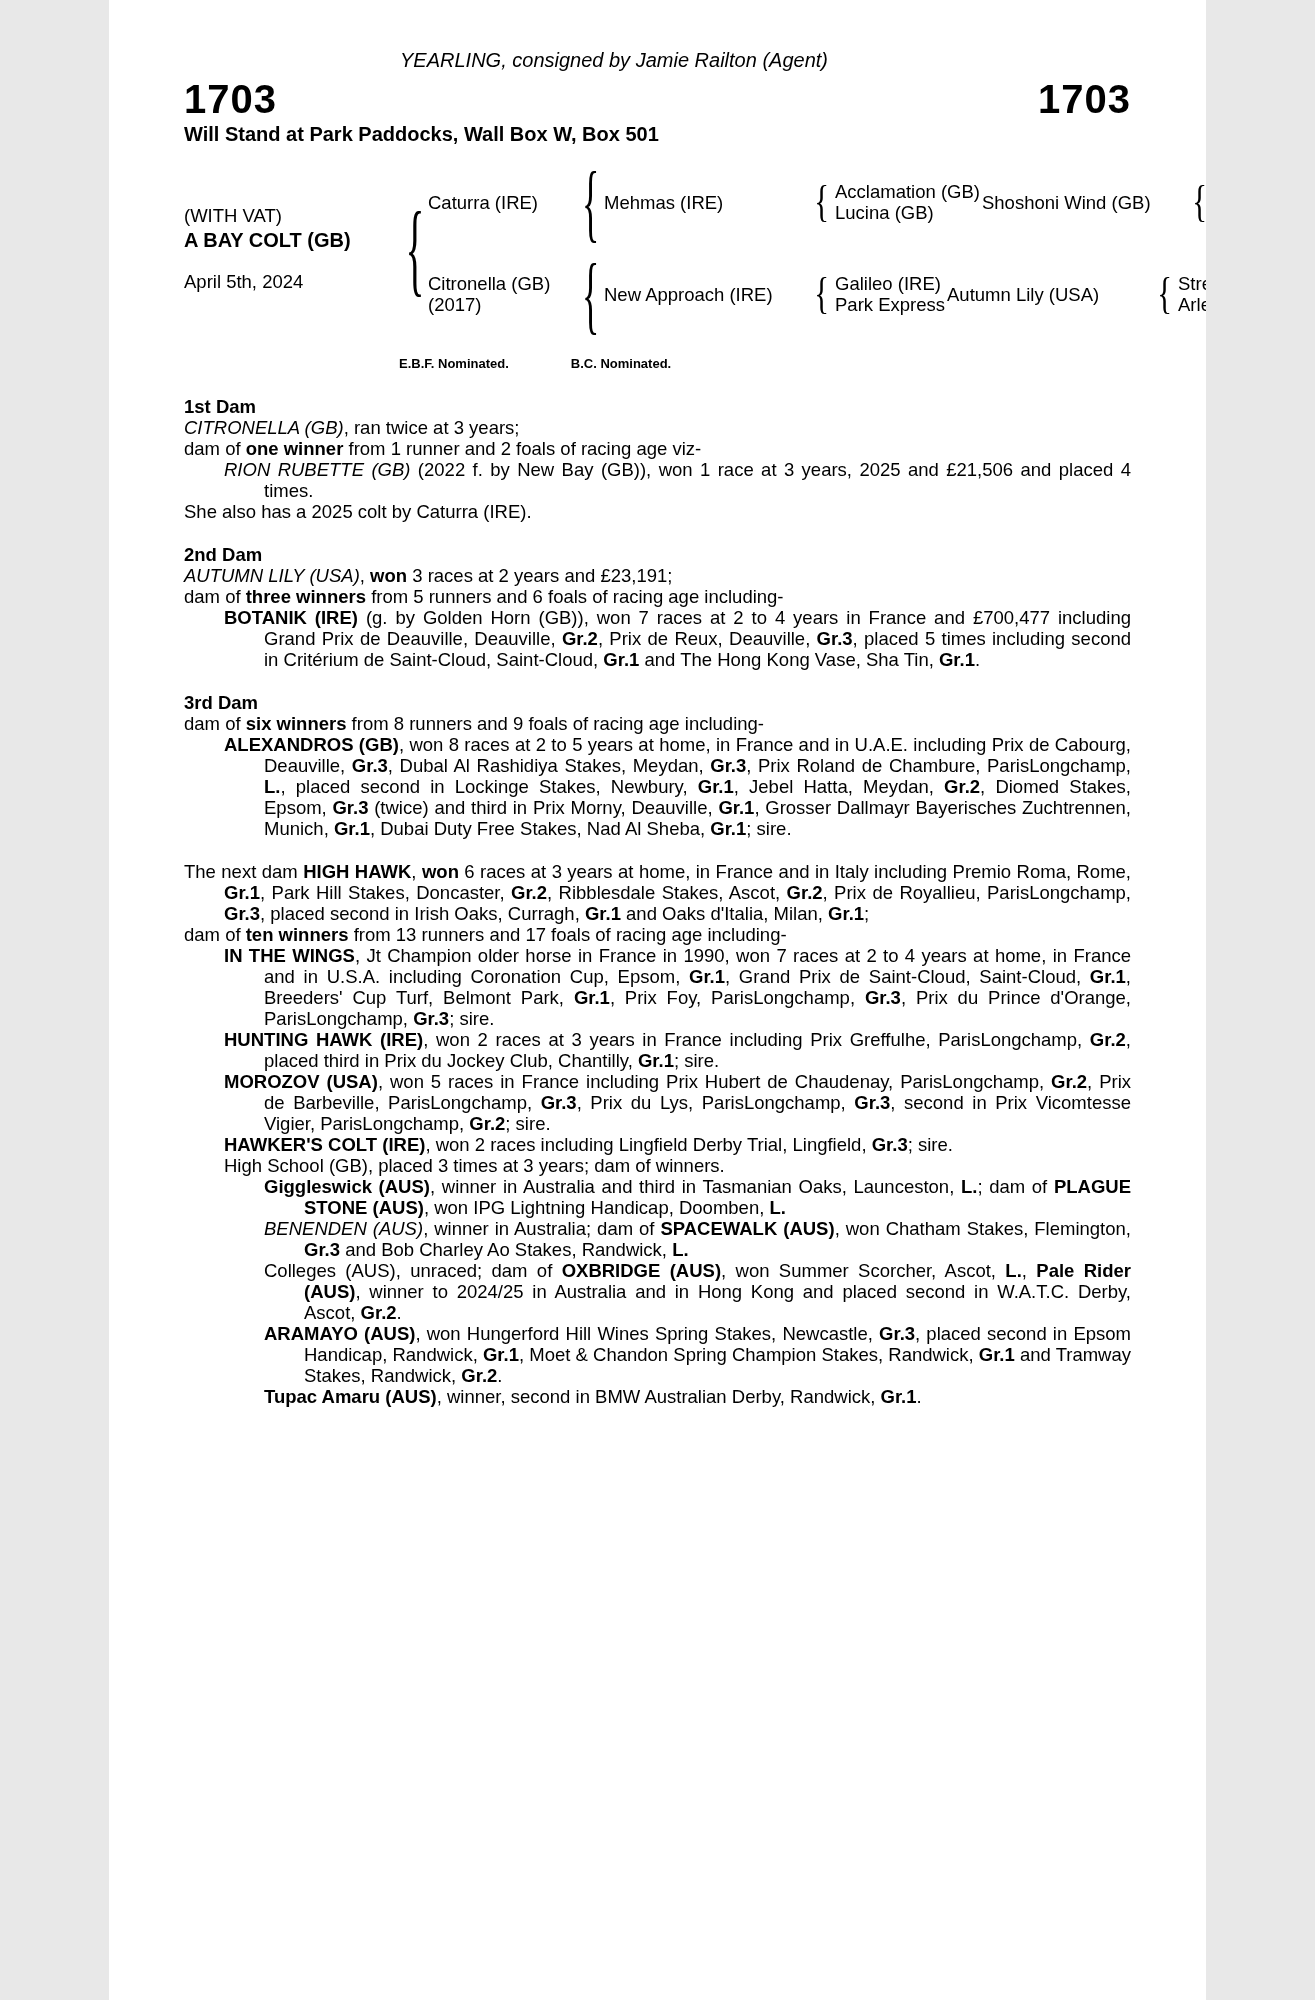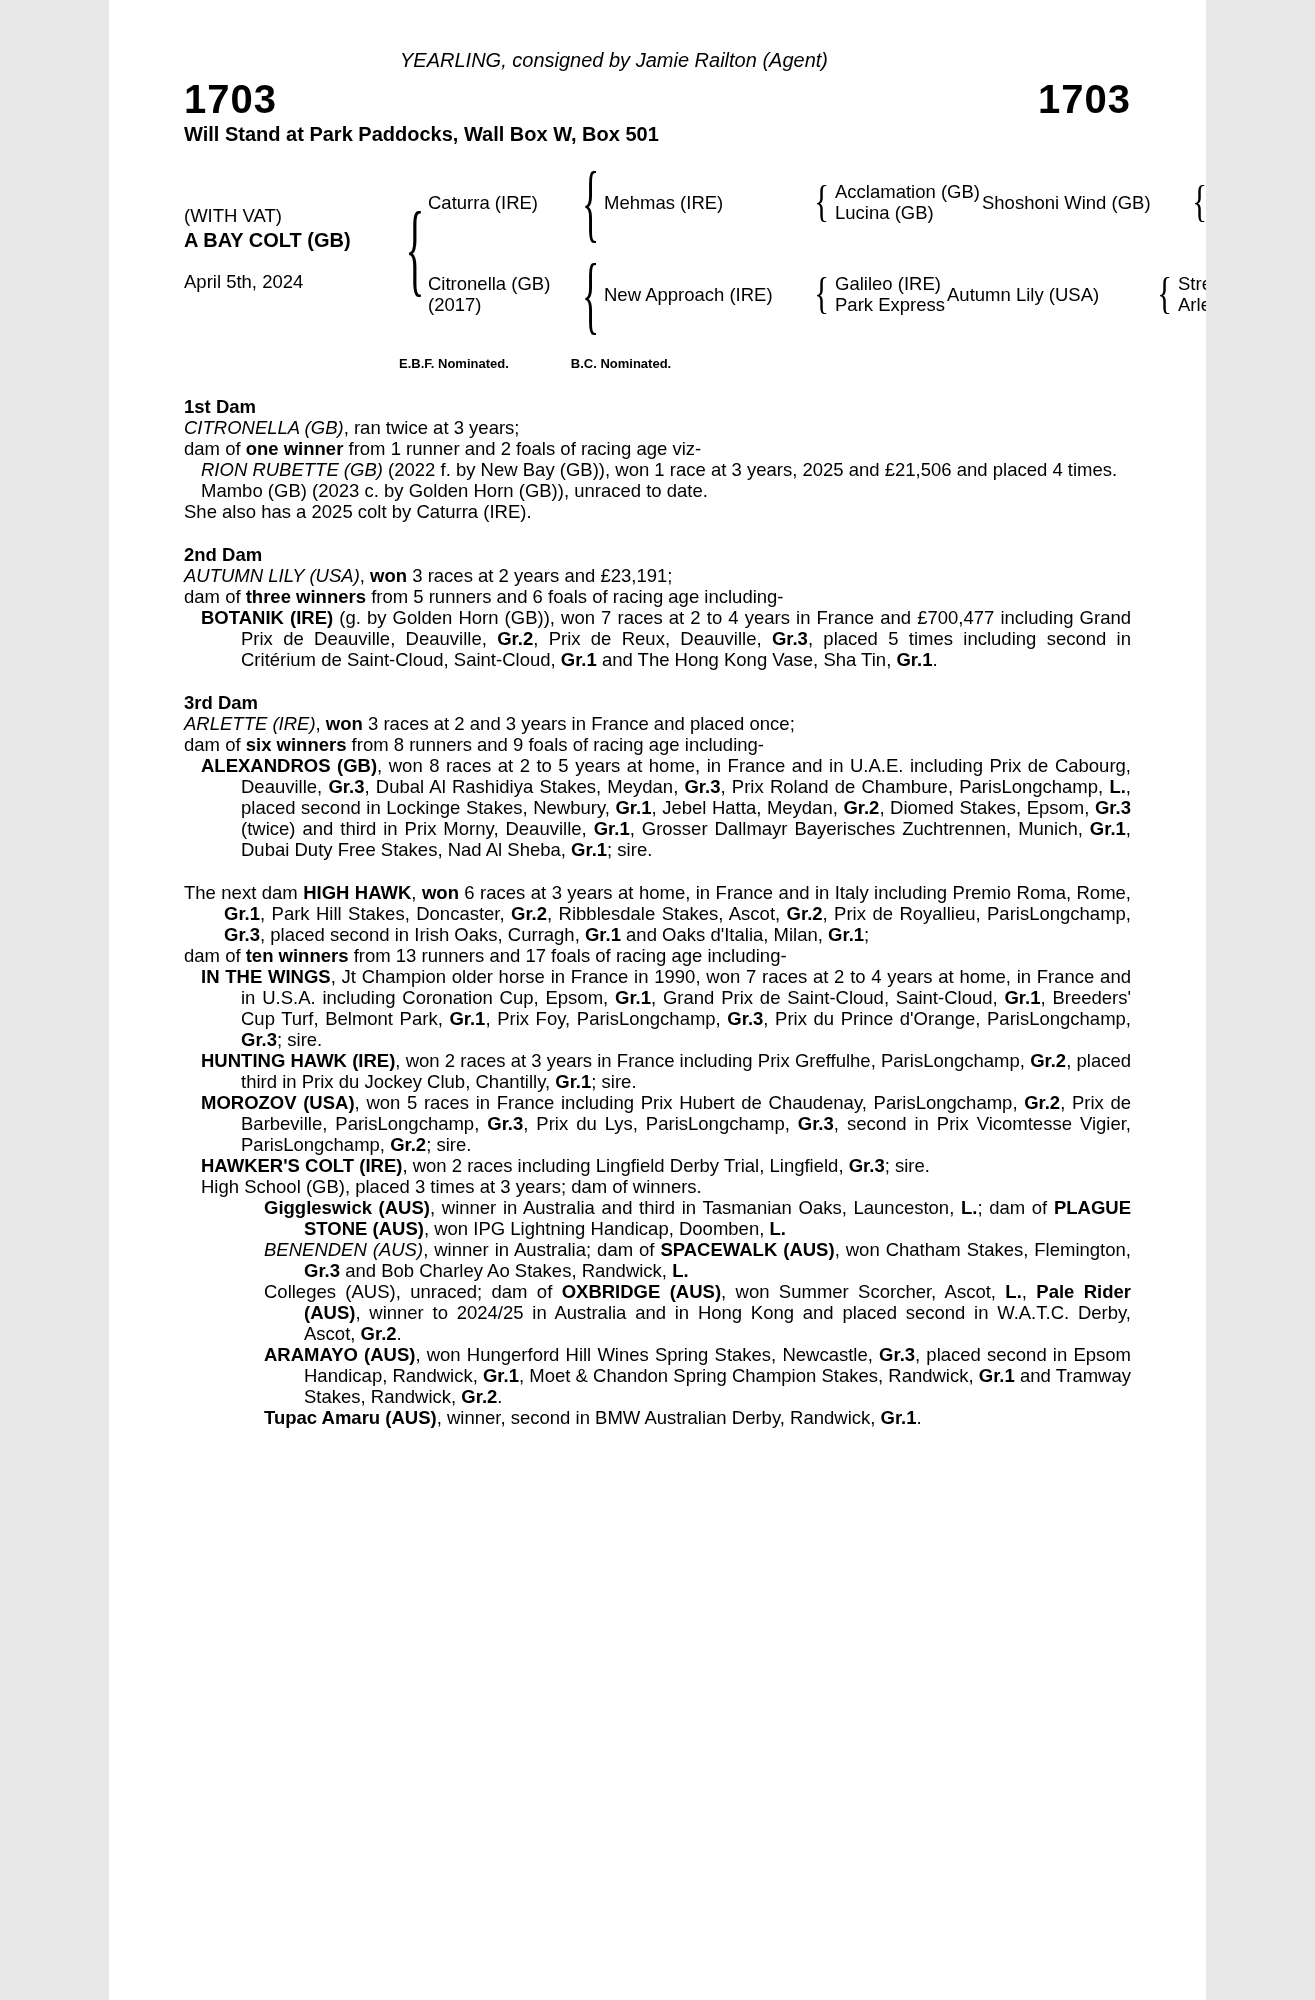--- a/index.html
+++ b/index.html
@@ -36,21 +36,21 @@
   .nominations{display:flex;margin-top:16px;margin-left:215px;gap:62px;font-weight:700;font-size:13px;}
   
   .sections{margin-top:10px;}
   .dam-heading{font-weight:700;margin-top:22px;}
   .section-gap{height:22px;}
   .para{text-align:justify;}
   .para span.b{font-weight:700;}
   .para span.i{font-style:italic;}
   .p-plain0{}
   .p-hang0{padding-left:40px;text-indent:-40px;}
-  .p-item1{margin-left:17px;padding-left:40px;text-indent:-40px;}
+  .p-item1{margin-left:40px;padding-left:40px;text-indent:-40px;}
   .p-item2{margin-left:80px;padding-left:40px;text-indent:-40px;}
 </style>
 </head>
 <body>
 
 <div class="page">
 
   <div class="consignor-wrap">YEARLING, consigned by Jamie Railton (Agent)</div>
 
   <div class="lot-row">
@@ -138,28 +138,26 @@
   <div class="nominations">
     <span>E.B.F. Nominated.</span>
     <span>B.C. Nominated.</span>
   </div>
 
   <div class="sections">
       <div class="dam-heading">1st Dam</div>
       <div class="para p-plain0"><span class="i">CITRONELLA (GB)</span><span>, ran twice at 3 years;</span></div>
       <div class="para p-plain0"><span>dam of </span><span class="b">one winner</span><span> from 1 runner and 2 foals of racing age viz-</span></div>
       <div class="para p-item1"><span class="i">RION RUBETTE (GB)</span><span> (2022 f. by New Bay (GB)), won 1 race at 3 years, 2025 and £21,506 and placed 4 times.</span></div>
-      <div class="para p-item1"><span>Mambo (GB) (2023 c. by Golden Horn (GB)), unraced to date.</span></div>
       <div class="para p-plain0"><span>She also has a 2025 colt by Caturra (IRE).</span></div>
       <div class="dam-heading">2nd Dam</div>
       <div class="para p-plain0"><span class="i">AUTUMN LILY (USA)</span><span>, </span><span class="b">won</span><span> 3 races at 2 years and £23,191;</span></div>
       <div class="para p-plain0"><span>dam of </span><span class="b">three winners</span><span> from 5 runners and 6 foals of racing age including-</span></div>
       <div class="para p-item1"><span class="b">BOTANIK (IRE)</span><span> (g. by Golden Horn (GB)), won 7 races at 2 to 4 years in France and £700,477 including Grand Prix de Deauville, Deauville, </span><span class="b">Gr.2</span><span>, Prix de Reux, Deauville, </span><span class="b">Gr.3</span><span>, placed 5 times including second in Critérium de Saint-Cloud, Saint-Cloud, </span><span class="b">Gr.1</span><span> and The Hong Kong Vase, Sha Tin, </span><span class="b">Gr.1</span><span>.</span></div>
       <div class="dam-heading">3rd Dam</div>
-      <div class="para p-plain0"><span class="i">ARLETTE (IRE)</span><span>, </span><span class="b">won</span><span> 3 races at 2 and 3 years in France and placed once;</span></div>
       <div class="para p-plain0"><span>dam of </span><span class="b">six winners</span><span> from 8 runners and 9 foals of racing age including-</span></div>
       <div class="para p-item1"><span class="b">ALEXANDROS (GB)</span><span>, won 8 races at 2 to 5 years at home, in France and in U.A.E. including Prix de Cabourg, Deauville, </span><span class="b">Gr.3</span><span>, Dubal Al Rashidiya Stakes, Meydan, </span><span class="b">Gr.3</span><span>, Prix Roland de Chambure, ParisLongchamp, </span><span class="b">L.</span><span>, placed second in Lockinge Stakes, Newbury, </span><span class="b">Gr.1</span><span>, Jebel Hatta, Meydan, </span><span class="b">Gr.2</span><span>, Diomed Stakes, Epsom, </span><span class="b">Gr.3</span><span> (twice) and third in Prix Morny, Deauville, </span><span class="b">Gr.1</span><span>, Grosser Dallmayr Bayerisches Zuchtrennen, Munich, </span><span class="b">Gr.1</span><span>, Dubai Duty Free Stakes, Nad Al Sheba, </span><span class="b">Gr.1</span><span>; sire.</span></div>
       <div class="section-gap"></div>
       <div class="para p-hang0"><span>The next dam </span><span class="b">HIGH HAWK</span><span>, </span><span class="b">won</span><span> 6 races at 3 years at home, in France and in Italy including Premio Roma, Rome, </span><span class="b">Gr.1</span><span>, Park Hill Stakes, Doncaster, </span><span class="b">Gr.2</span><span>, Ribblesdale Stakes, Ascot, </span><span class="b">Gr.2</span><span>, Prix de Royallieu, ParisLongchamp, </span><span class="b">Gr.3</span><span>, placed second in Irish Oaks, Curragh, </span><span class="b">Gr.1</span><span> and Oaks d'Italia, Milan, </span><span class="b">Gr.1</span><span>;</span></div>
       <div class="para p-plain0"><span>dam of </span><span class="b">ten winners</span><span> from 13 runners and 17 foals of racing age including-</span></div>
       <div class="para p-item1"><span class="b">IN THE WINGS</span><span>, Jt Champion older horse in France in 1990, won 7 races at 2 to 4 years at home, in France and in U.S.A. including Coronation Cup, Epsom, </span><span class="b">Gr.1</span><span>, Grand Prix de Saint-Cloud, Saint-Cloud, </span><span class="b">Gr.1</span><span>, Breeders' Cup Turf, Belmont Park, </span><span class="b">Gr.1</span><span>, Prix Foy, ParisLongchamp, </span><span class="b">Gr.3</span><span>, Prix du Prince d'Orange, ParisLongchamp, </span><span class="b">Gr.3</span><span>; sire.</span></div>
       <div class="para p-item1"><span class="b">HUNTING HAWK (IRE)</span><span>, won 2 races at 3 years in France including Prix Greffulhe, ParisLongchamp, </span><span class="b">Gr.2</span><span>, placed third in Prix du Jockey Club, Chantilly, </span><span class="b">Gr.1</span><span>; sire.</span></div>
       <div class="para p-item1"><span class="b">MOROZOV (USA)</span><span>, won 5 races in France including Prix Hubert de Chaudenay, ParisLongchamp, </span><span class="b">Gr.2</span><span>, Prix de Barbeville, ParisLongchamp, </span><span class="b">Gr.3</span><span>, Prix du Lys, ParisLongchamp, </span><span class="b">Gr.3</span><span>, second in Prix Vicomtesse Vigier, ParisLongchamp, </span><span class="b">Gr.2</span><span>; sire.</span></div>
       <div class="para p-item1"><span class="b">HAWKER'S COLT (IRE)</span><span>, won 2 races including Lingfield Derby Trial, Lingfield, </span><span class="b">Gr.3</span><span>; sire.</span></div>
       <div class="para p-item1"><span>High School (GB), placed 3 times at 3 years; dam of winners.</span></div>

